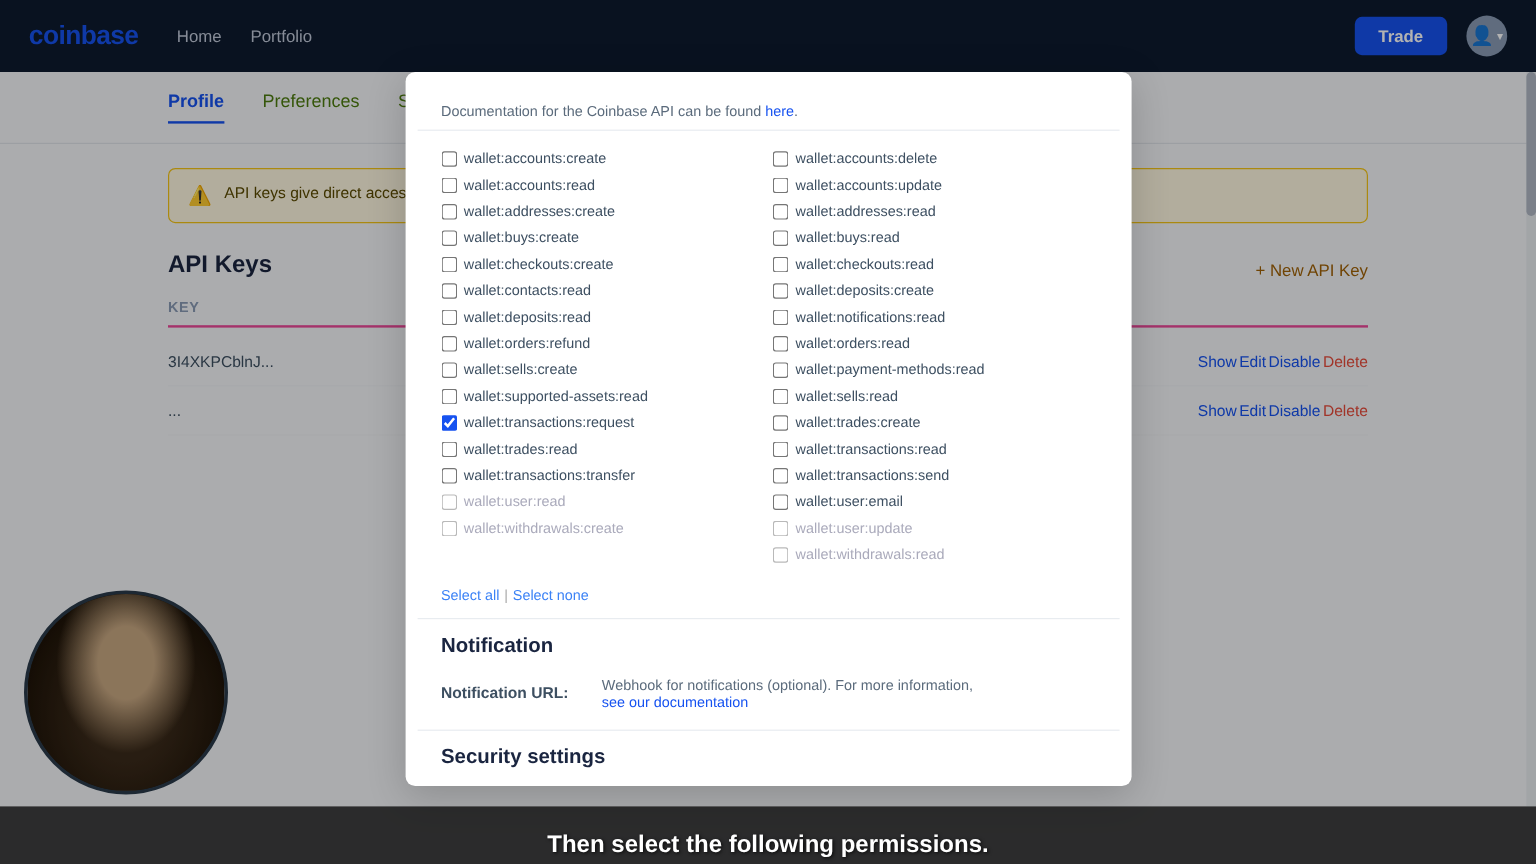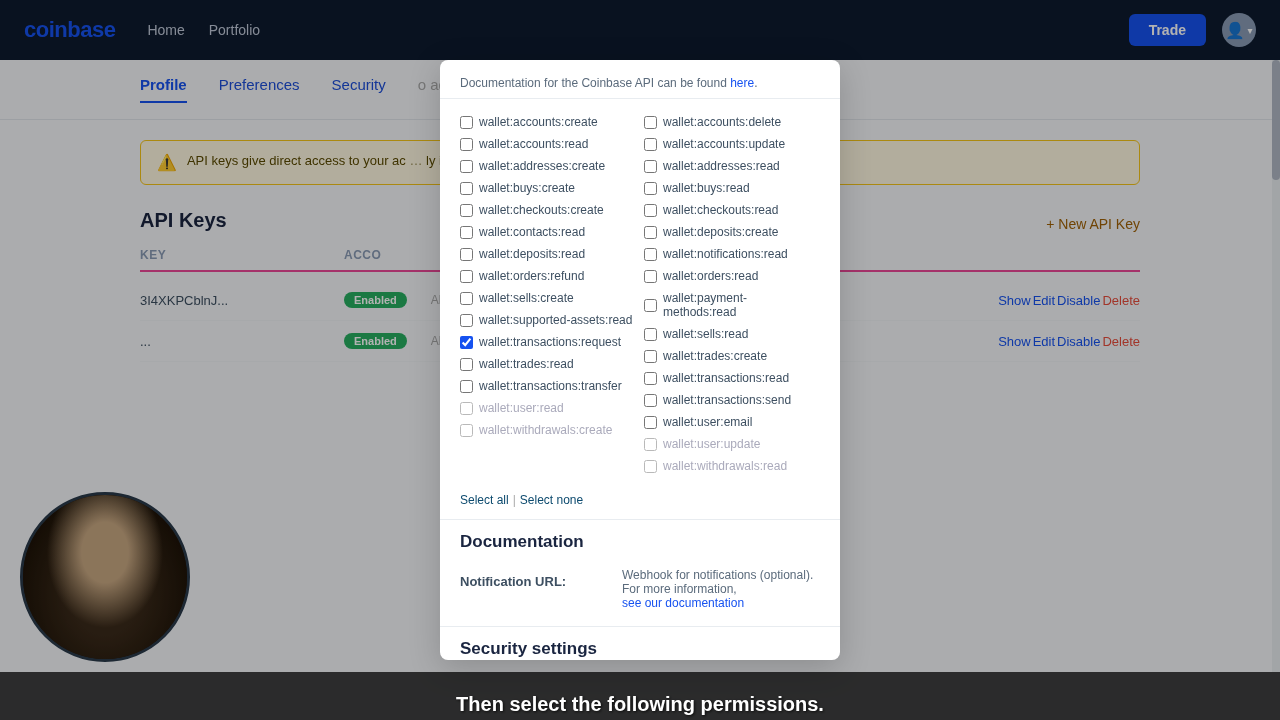--- a/index.html
+++ b/index.html
@@ -103,21 +103,21 @@
     .sub-nav {
       display: flex;
       gap: 32px;
       padding: 16px 140px;
       background: #f5f7fa;
       border-bottom: 1px solid #e0e4ea;
     }
 
     .sub-nav-item {
       font-size: 15px;
-      color: #1d4ed8;
+      color: #4d7c0f;
       cursor: pointer;
       padding-bottom: 8px;
     }
 
     .sub-nav-item.active {
       color: #1652f0;
       border-bottom: 2px solid #1652f0;
       font-weight: 600;
     }
 
@@ -261,25 +261,25 @@
       z-index: 15;
       display: flex;
       justify-content: center;
       align-items: flex-start;
       padding-top: 60px;
     }
 
     .modal {
       background: white;
       border-radius: 8px;
-      width: 400px;
+      width: 605px;
       max-height: 600px;
       overflow-y: auto;
       box-shadow: 0 8px 32px rgba(0,0,0,0.18);
-      padding: 0;
+      padding: 10px;
     }
 
     .modal-top-text {
       padding: 16px 20px 8px;
       font-size: 12px;
       color: #5b6b7c;
       border-bottom: 1px solid #e8ecf0;
     }
 
     .modal-top-text a {
@@ -319,41 +319,41 @@
     }
 
     .select-links {
       padding: 4px 20px 12px;
       font-size: 12px;
       display: flex;
       gap: 4px;
     }
 
     .select-links span {
-      color: #0c4a6e;
+      color: #3b82f6;
       cursor: pointer;
     }
 
     .select-links .divider {
       color: #aaa;
     }
 
     .modal-section-title {
       font-size: 17px;
       font-weight: 700;
       color: #1a2540;
       padding: 12px 20px 8px;
       border-top: 1px solid #e8ecf0;
     }
 
     .notification-row {
       display: flex;
       align-items: flex-start;
       padding: 8px 20px 16px;
-      gap: 32px;
+      gap: 4px;
     }
 
     .notification-label {
       font-size: 13px;
       color: #3d4f61;
       font-weight: 600;
       flex: 0 0 130px;
       padding-top: 6px;
     }
 
@@ -614,21 +614,21 @@
         </div>
       </div>
     </div>
 
     <div class="select-links">
       <span>Select all</span>
       <span class="divider">|</span>
       <span>Select none</span>
     </div>
 
-    <div class="modal-section-title">Documentation</div>
+    <div class="modal-section-title">Notification</div>
     <div class="notification-row">
       <div class="notification-label">Notification URL:</div>
       <div class="notification-desc">
         <span>Webhook for notifications (optional). For more information,</span>
         <br>
         <a href="#" style="color:#1652f0;">see our documentation</a>
       </div>
     </div>
 
     <div class="security-section-title">Security settings</div>

